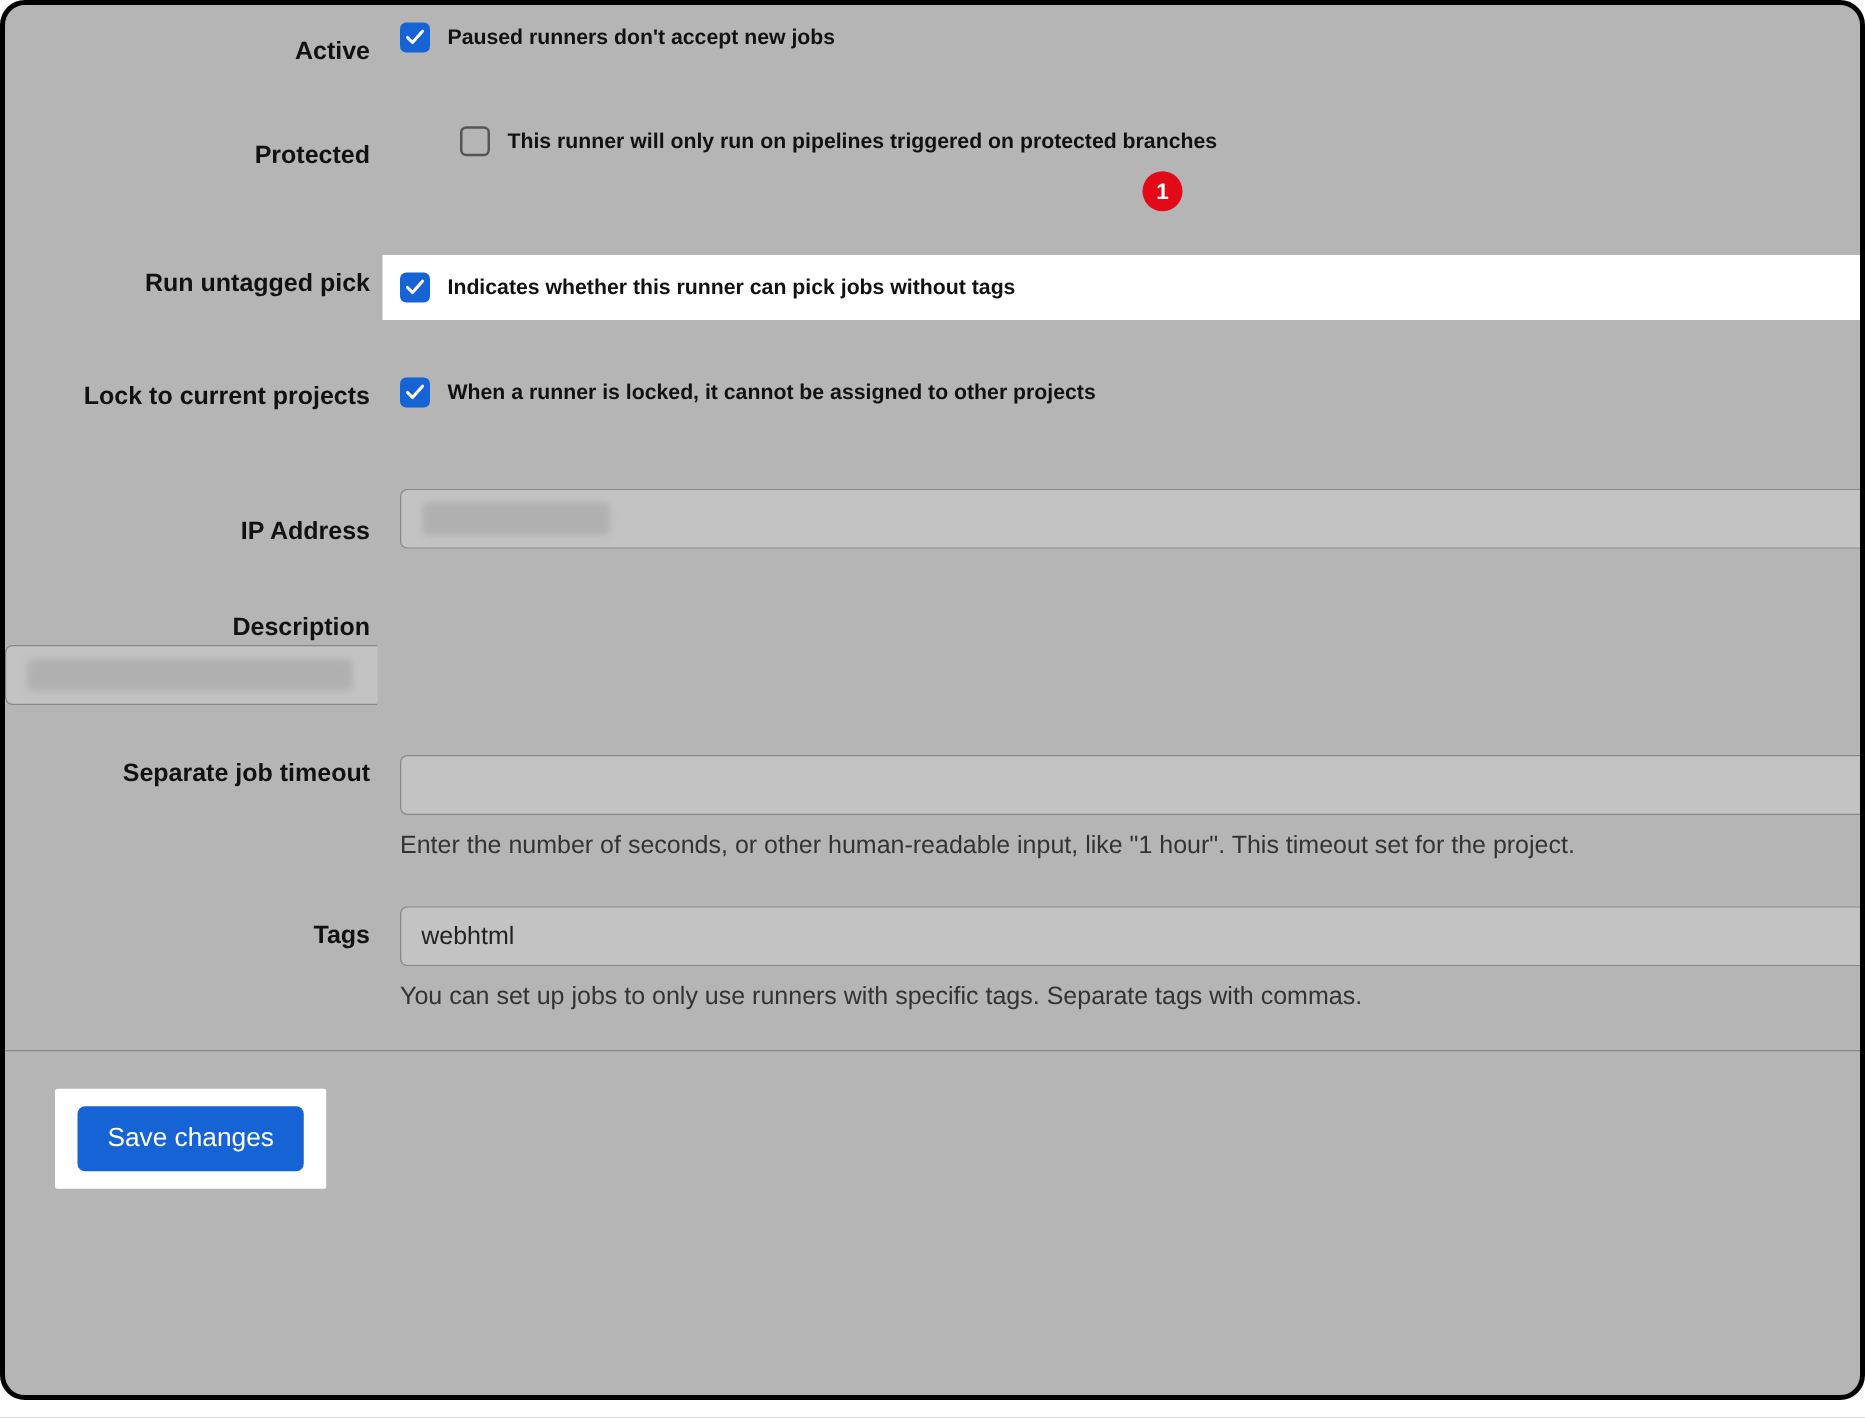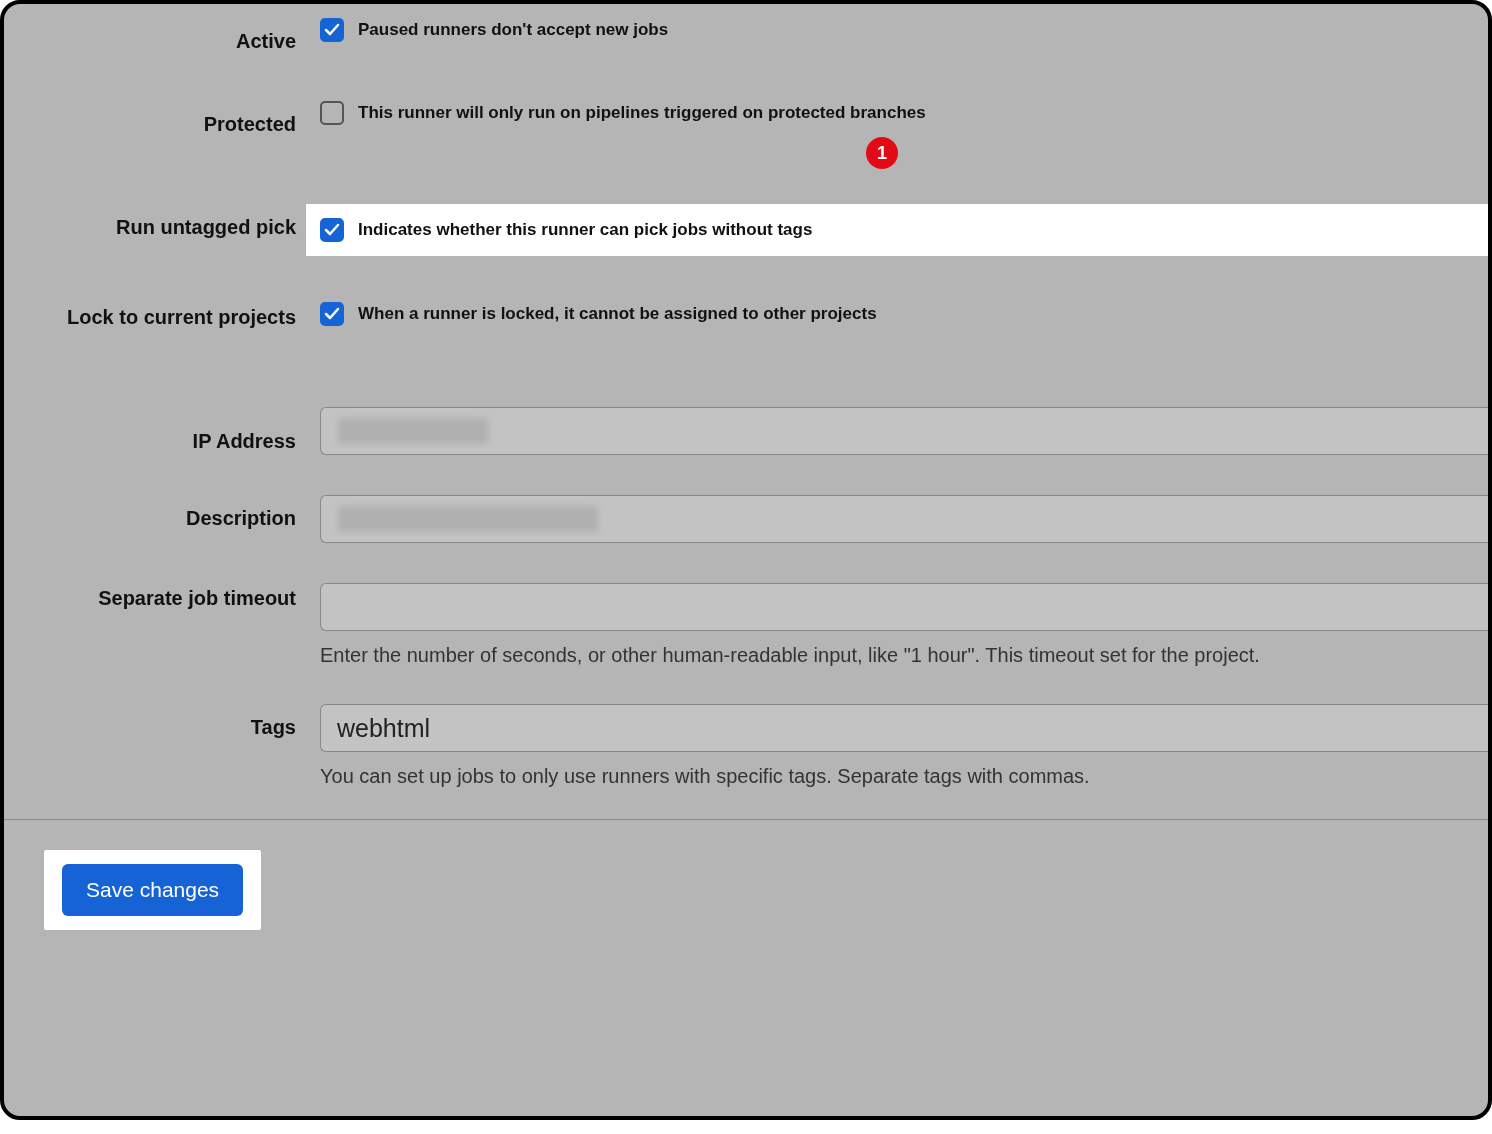--- a/index.html
+++ b/index.html
@@ -100,21 +100,21 @@
     z-index: 10;
   }
   .text-input {
     width: 100%;
     height: 48px;
     background: #c3c3c3;
     border: 1px solid #888;
     border-radius: 6px 0 0 6px;
     border-right: none;
     padding: 0 16px;
-    font-size: 25px;
+    font-size: 20px;
     color: #222;
     outline: none;
   }
   .redact {
     position: absolute;
     background: #b0b0b0;
     border-radius: 4px;
     height: 26px;
     filter: blur(3px);
   }
@@ -166,21 +166,21 @@
                 <path d="M2 8 L6 12 L14 3" stroke="#fff" stroke-width="2.5" fill="none" stroke-linecap="round" stroke-linejoin="round"></path>
               </svg>
           </span>
           <span class="check-text">Paused runners don't accept new jobs</span>
         </div>
       </div>
     </div>
 
     <div class="form-row" style="margin-bottom:66px;">
       <div class="label-col">Protected</div>
-      <div class="field-col" style="position:relative;">
+      <div class="field-col" style="position:relative;margin-left:48px;">
         <div class="check-line">
           <span class="cbx unchecked"></span>
           <span class="check-text">This runner will only run on pipelines triggered on protected branches</span>
         </div>
         <div class="callout-badge" style="left:546px; top:36px;">
           <span>1</span>
         </div>
       </div>
     </div>
 
@@ -191,21 +191,21 @@
           <span class="cbx checked">
             <svg viewBox="0 0 16 16">
                 <path d="M2 8 L6 12 L14 3" stroke="#fff" stroke-width="2.5" fill="none" stroke-linecap="round" stroke-linejoin="round"></path>
               </svg>
           </span>
           <span class="check-text">Indicates whether this runner can pick jobs without tags</span>
         </div>
       </div>
     </div>
 
-    <div class="form-row" style="margin-bottom:76px;">
+    <div class="form-row" style="margin-bottom:60px;">
       <div class="label-col multi">Lock to current projects</div>
       <div class="field-col">
         <div class="check-line">
           <span class="cbx checked">
             <svg viewBox="0 0 16 16">
                 <path d="M2 8 L6 12 L14 3" stroke="#fff" stroke-width="2.5" fill="none" stroke-linecap="round" stroke-linejoin="round"></path>
               </svg>
           </span>
           <span class="check-text">When a runner is locked, it cannot be assigned to other projects</span>
         </div>
@@ -213,21 +213,21 @@
     </div>
 
     <div class="form-row tight" style="margin-bottom:40px;align-items:flex-end;">
       <div class="label-col">IP Address</div>
       <div class="field-col" style="position:relative;">
         <input class="text-input" type="text" value="" style="">
         <div class="redact" style="left:18px; top:11px; width:150px;"></div>
       </div>
     </div>
 
-    <div class="form-row tight" style="margin-bottom:40px;">
+    <div class="form-row tight" style="margin-bottom:40px;flex-direction:column;">
       <div class="label-col">Description</div>
       <div class="field-col" style="position:relative;">
         <input class="text-input" type="text" value="" style="">
         <div class="redact" style="left:18px; top:11px; width:260px;"></div>
       </div>
     </div>
 
     <div class="form-row tight" style="margin-bottom:34px;">
       <div class="label-col multi">Separate job timeout</div>
       <div class="field-col">

